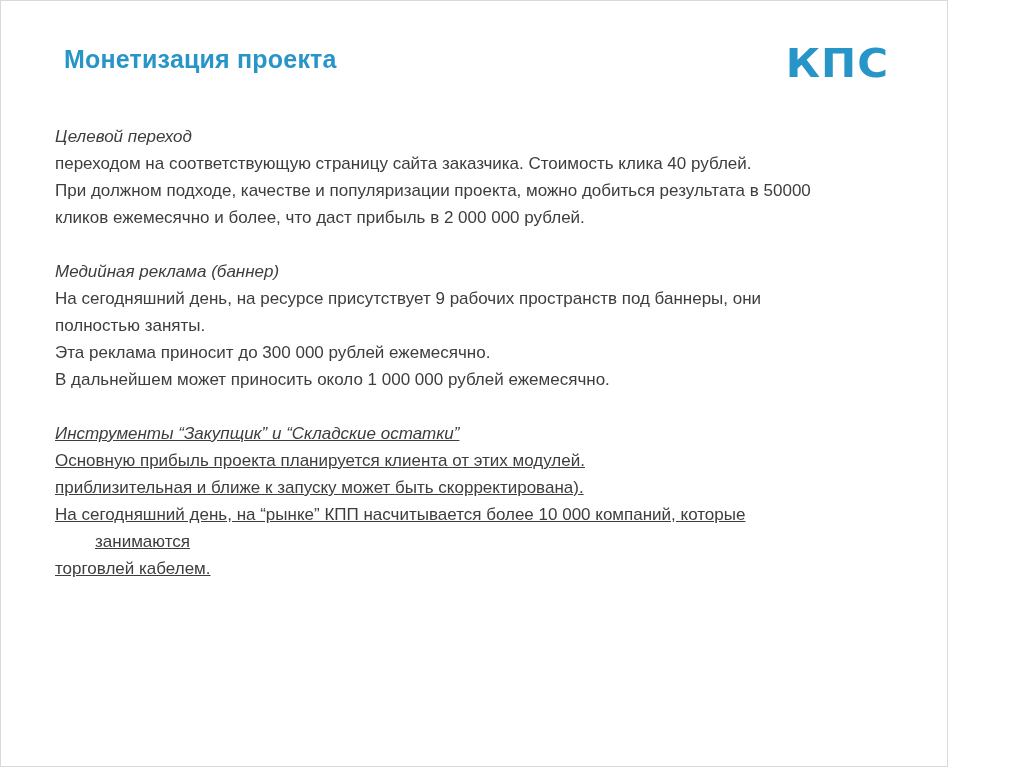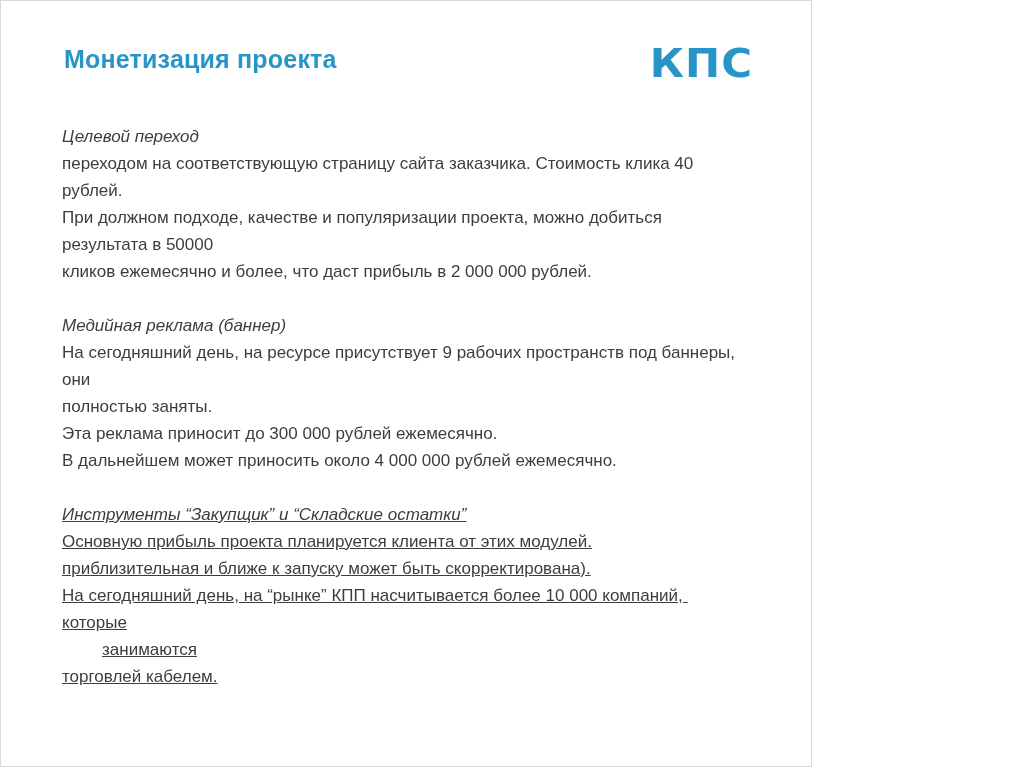--- a/index.html
+++ b/index.html
@@ -4,21 +4,21 @@
 <style>
   * { margin: 0; padding: 0; box-sizing: border-box; }
   html, body { background: #ffffff; }
   body {
     font-family: "Liberation Sans", "DejaVu Sans", sans-serif;
     width: 1024px;
     height: 767px;
   }
   .slide {
     position: relative;
-    width: 812px;
+    width: 948px;
     height: 767px;
     background: #ffffff;
     border: 1px solid #d9d9d9;
     overflow: hidden;
   }
   .header {
     position: absolute;
     top: 44px;
     left: 63px;
     right: 58px;
@@ -37,21 +37,21 @@
     font-size: 42px;
     line-height: 38px;
     font-weight: 900;
     letter-spacing: 1px;
     font-family: "DejaVu Sans", sans-serif;
     transform: scaleY(0.95);
   }
   .content {
     position: absolute;
     top: 122px;
-    left: 61px;
+    left: 54px;
     right: 60px;
     color: #3d3d3d;
     font-size: 17px;
     line-height: 27px;
   }
   .section { margin-bottom: 27px; }
   .section:last-child { margin-bottom: 0; text-decoration: underline; }
   .section-heading {
     font-style: italic;
   }
@@ -75,21 +75,21 @@
       <div class="text-line">переходом на соответствующую страницу сайта заказчика. Стоимость клика 40 рублей.</div>
       <div class="text-line">При должном подходе, качестве и популяризации проекта, можно добиться результата в 50000</div>
       <div class="text-line">кликов ежемесячно и более, что даст прибыль в 2 000 000 рублей.</div>
     </div>
 
     <div class="section">
       <div class="section-heading">Медийная реклама (баннер)</div>
       <div class="text-line">На сегодняшний день, на ресурсе присутствует 9 рабочих пространств под баннеры, они</div>
       <div class="text-line">полностью заняты.</div>
       <div class="text-line">Эта реклама приносит до 300 000 рублей ежемесячно.</div>
-      <div class="text-line">В дальнейшем может приносить около 4 000 000 рублей ежемесячно.</div>
+      <div class="text-line">В дальнейшем может приносить около 1 000 000 рублей ежемесячно.</div>
     </div>
 
     <div class="section">
       <div class="section-heading">Инструменты “Закупщик” и “Складские остатки”</div>
       <div class="text-line">Основную прибыль проекта планируется клиента от этих модулей.</div>
       <div class="text-line">приблизительная и ближе к запуску может быть скорректирована).</div>
       <div class="text-line">На сегодняшний день, на “рынке” КПП насчитывается более 10 000 компаний, которые</div>
       <div class="text-line indent">занимаются</div>
       <div class="text-line">торговлей кабелем.</div>
     </div>

